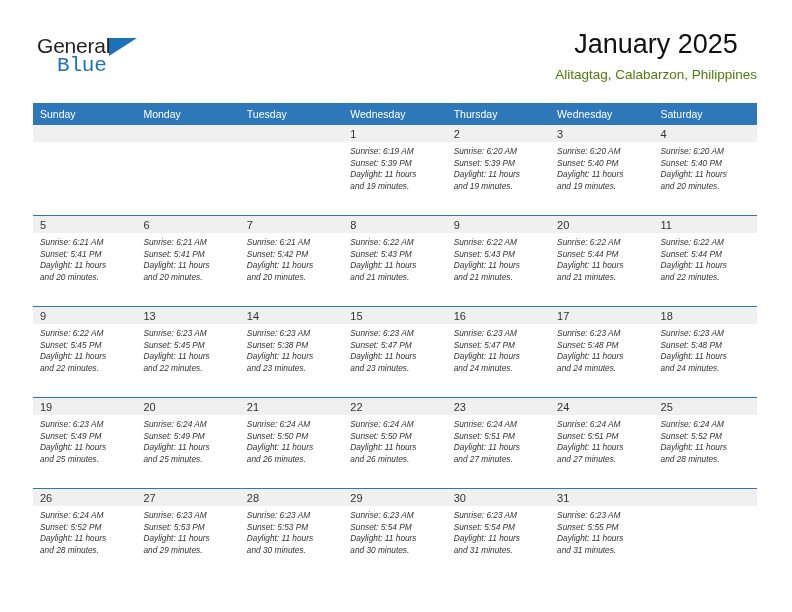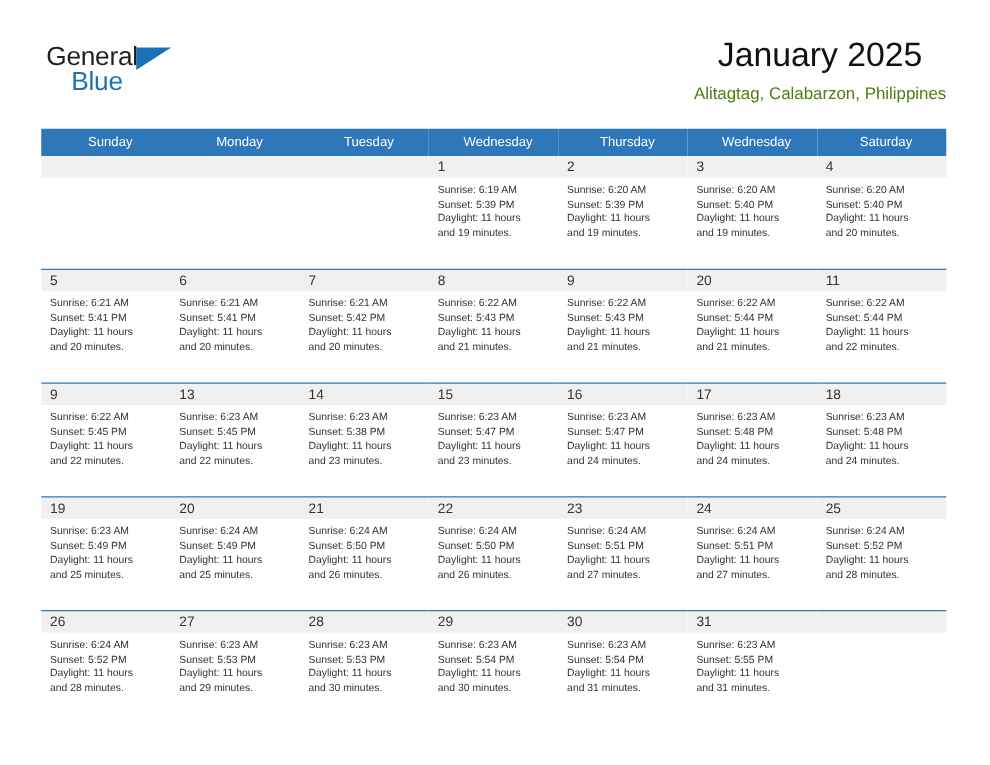--- a/index.html
+++ b/index.html
@@ -50,21 +50,21 @@
     font-family: "Liberation Sans", sans-serif;
     line-height: 24px;
   }
   .brand-blue {
     position: absolute;
     left: 20px;
     top: 20px;
     font-size: 21px;
     letter-spacing: -0.2px;
     color: #1b72b8;
-    font-family: Liberation Sans, sans-serif;
+    font-family: Liberation Mono, monospace;
     line-height: 24px;
   }
   .brand-triangle {
     position: absolute;
     left: 72px;
     top: 4px;
     width: 0;
     height: 0;
     border-left: 28px solid #1b72b8;
     border-bottom: 18px solid transparent;
@@ -100,21 +100,21 @@
     border-collapse: collapse;
     table-layout: fixed;
   }
   .calendar col { width: 103.43px; }
 
   thead th {
     background: #2e77b8;
     color: #ffffff;
     font-size: 10.5px;
     font-weight: normal;
-    text-align: center;
+    text-align: left;
     padding: 5px 0 5px 7px;
     height: 12px;
     line-height: 12px;
     border: none;
   }
 
   tbody tr { height: 90px; }
 
   tbody td {
     vertical-align: top;
@@ -143,20 +143,21 @@
   }
   .cell-empty .daynum-band {
     background: #f0f0f0;
   }
 
   .info {
     padding: 4px 6px 0 7px;
     font-size: 8.3px;
     line-height: 11.6px;
     color: #333333;
+    font-style: italic;
   }
   .info div { white-space: nowrap; }
 </style>
 </head>
 <body>
 
 <div class="page">
 
   <div class="header">
 

